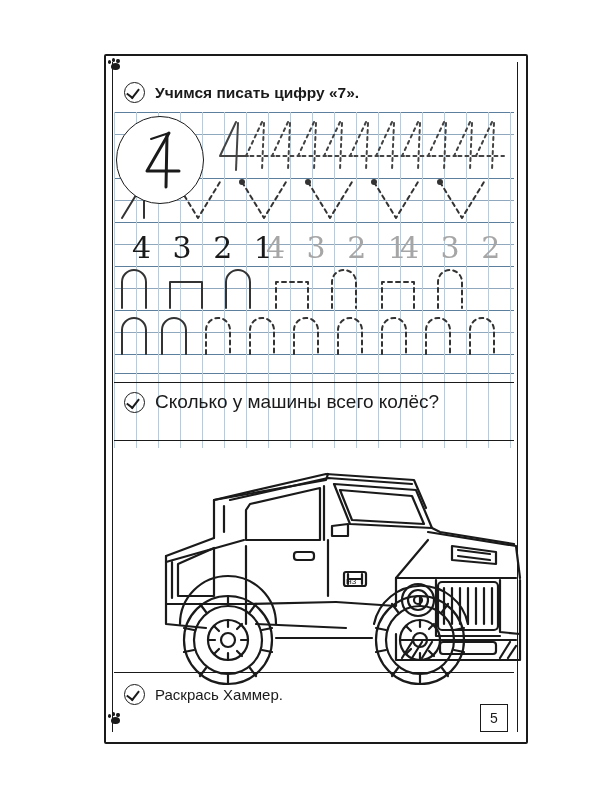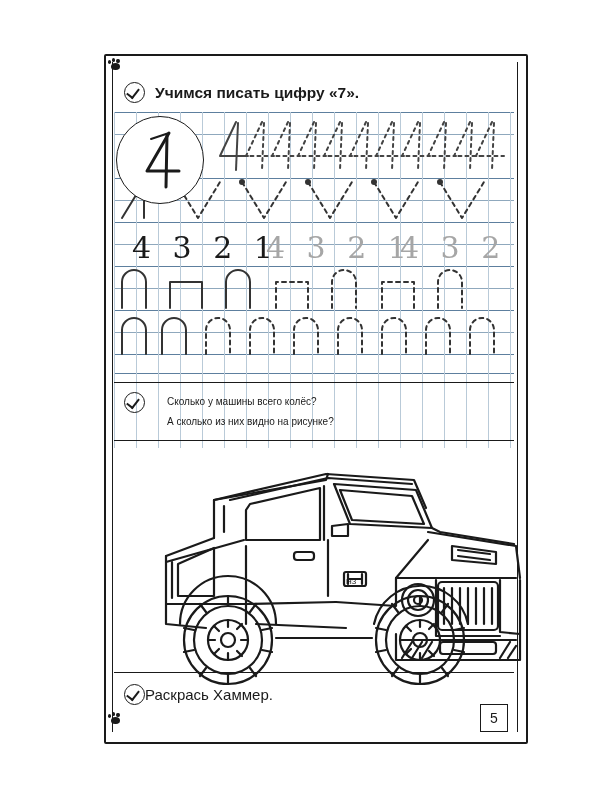--- a/index.html
+++ b/index.html
@@ -133,41 +133,42 @@
 
   
   .question-block {
     position: absolute;
     left: 124px; top: 392px;
     width: 390px;
     display: flex;
     align-items: flex-start;
   }
   .question-text {
-    margin-left: 22px;
-    font-size: 10px;
+    margin-left: 10px;
+    font-size: 19px;
     line-height: 20px;
     white-space: nowrap;
   }
 
   
   .truck-wrap {
     position: absolute;
     left: 96px; top: 428px;
     width: 430px; height: 260px;
   }
 
   
   .bottom-row {
     position: absolute;
     left: 124px; top: 684px;
     display: flex;
     align-items: center;
   }
   .bottom-text {
+    margin-left: 10px;
     font-size: 15px;
   }
   .page-number-box {
     position: absolute;
     left: 480px; top: 704px;
     width: 26px; height: 26px;
     border: 1.5px solid #1a1a1a;
     display: flex;
     align-items: center;
     justify-content: center;
@@ -373,21 +374,20 @@
       </g>
     </svg>
   </div>
 
   <div class="sep-line"></div>
 
   <div class="question-block">
     <div class="bullet-check"></div>
     <div>
       <div class="question-text">Сколько у машины всего колёс?</div>
-      <div class="question-text">А сколько из них видно на рисунке?</div>
     </div>
   </div>
 
   <div class="sep-line2"></div>
 
   <div class="truck-wrap">
     <svg width="430" height="260" viewBox="0 0 430 260">
       <g fill="none" stroke="#1a1a1a" stroke-width="2.2" stroke-linecap="round" stroke-linejoin="round">
 
         <path d="M118 110 L118 72 L230 46 L318 52 L330 80"></path>

